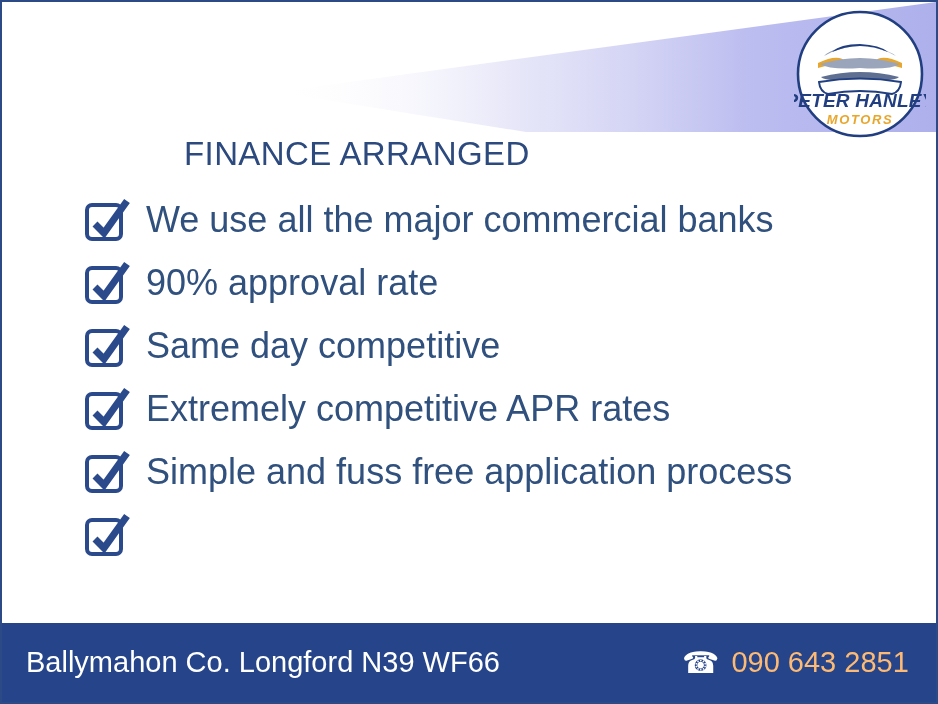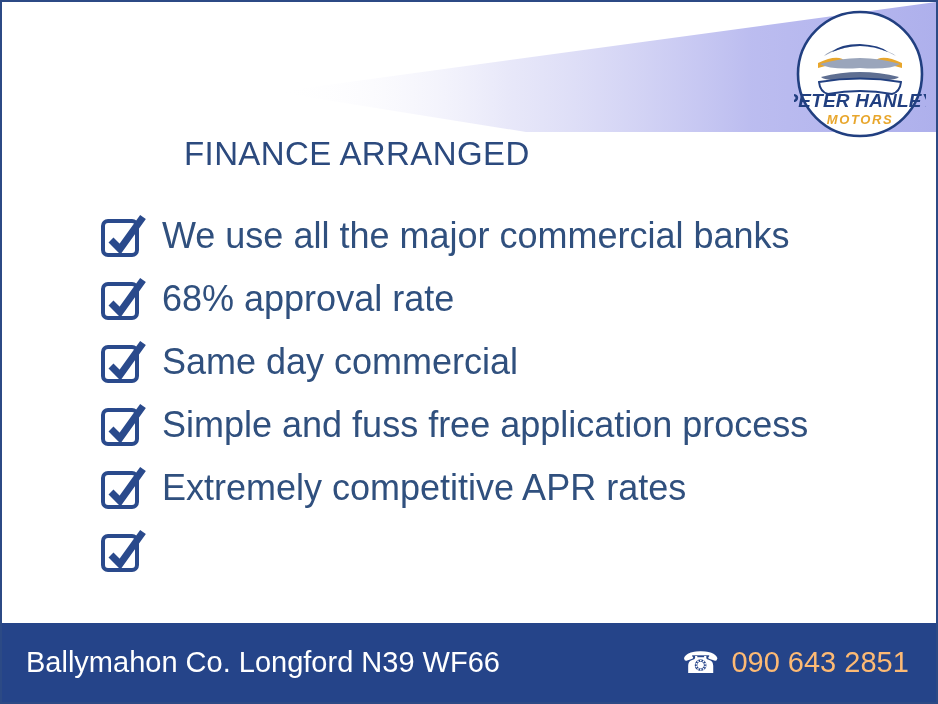--- a/index.html
+++ b/index.html
@@ -57,21 +57,21 @@
     white-space: nowrap;
     margin-left: 36px;
   }
 
   
   .feature-list {
     position: absolute;
     left: 80px;
     top: 186px;
     z-index: 2;
-    margin: 16px;
+    margin: 0;
     padding: 0;
     list-style: none;
   }
   .feature-item {
     display: flex;
     align-items: center;
     height: 63px;
   }
   .check-icon {
     flex: 0 0 auto;
@@ -179,51 +179,51 @@
       <span class="feature-text">We use all the major commercial banks</span>
     </li>
 
     <li class="feature-item">
       <span class="check-icon">
         <svg viewBox="0 0 50 50" xmlns="http://www.w3.org/2000/svg">
           <rect x="5" y="10" width="34" height="34" rx="5" ry="5" fill="none" stroke="#2a4a8c" stroke-width="4"></rect>
           <path d="M13 29 L22 38 L45 6" fill="none" stroke="#2a4a8c" stroke-width="7" stroke-linecap="butt" stroke-linejoin="miter"></path>
         </svg>
       </span>
-      <span class="feature-text">68% approval rate</span>
-    </li>
-
-    <li class="feature-item">
-      <span class="check-icon">
-        <svg viewBox="0 0 50 50" xmlns="http://www.w3.org/2000/svg">
-          <rect x="5" y="10" width="34" height="34" rx="5" ry="5" fill="none" stroke="#2a4a8c" stroke-width="4"></rect>
-          <path d="M13 29 L22 38 L45 6" fill="none" stroke="#2a4a8c" stroke-width="7" stroke-linecap="butt" stroke-linejoin="miter"></path>
-        </svg>
-      </span>
-      <span class="feature-text">Same day commercial</span>
+      <span class="feature-text">90% approval rate</span>
+    </li>
+
+    <li class="feature-item">
+      <span class="check-icon">
+        <svg viewBox="0 0 50 50" xmlns="http://www.w3.org/2000/svg">
+          <rect x="5" y="10" width="34" height="34" rx="5" ry="5" fill="none" stroke="#2a4a8c" stroke-width="4"></rect>
+          <path d="M13 29 L22 38 L45 6" fill="none" stroke="#2a4a8c" stroke-width="7" stroke-linecap="butt" stroke-linejoin="miter"></path>
+        </svg>
+      </span>
+      <span class="feature-text">Same day competitive</span>
+    </li>
+
+    <li class="feature-item">
+      <span class="check-icon">
+        <svg viewBox="0 0 50 50" xmlns="http://www.w3.org/2000/svg">
+          <rect x="5" y="10" width="34" height="34" rx="5" ry="5" fill="none" stroke="#2a4a8c" stroke-width="4"></rect>
+          <path d="M13 29 L22 38 L45 6" fill="none" stroke="#2a4a8c" stroke-width="7" stroke-linecap="butt" stroke-linejoin="miter"></path>
+        </svg>
+      </span>
+      <span class="feature-text">Extremely competitive APR rates</span>
     </li>
 
     <li class="feature-item">
       <span class="check-icon">
         <svg viewBox="0 0 50 50" xmlns="http://www.w3.org/2000/svg">
           <rect x="5" y="10" width="34" height="34" rx="5" ry="5" fill="none" stroke="#2a4a8c" stroke-width="4"></rect>
           <path d="M13 29 L22 38 L45 6" fill="none" stroke="#2a4a8c" stroke-width="7" stroke-linecap="butt" stroke-linejoin="miter"></path>
         </svg>
       </span>
       <span class="feature-text">Simple and fuss free application process</span>
-    </li>
-
-    <li class="feature-item">
-      <span class="check-icon">
-        <svg viewBox="0 0 50 50" xmlns="http://www.w3.org/2000/svg">
-          <rect x="5" y="10" width="34" height="34" rx="5" ry="5" fill="none" stroke="#2a4a8c" stroke-width="4"></rect>
-          <path d="M13 29 L22 38 L45 6" fill="none" stroke="#2a4a8c" stroke-width="7" stroke-linecap="butt" stroke-linejoin="miter"></path>
-        </svg>
-      </span>
-      <span class="feature-text">Extremely competitive APR rates</span>
     </li>
 
     <li class="feature-item">
       <span class="check-icon">
         <svg viewBox="0 0 50 50" xmlns="http://www.w3.org/2000/svg">
           <rect x="5" y="10" width="34" height="34" rx="5" ry="5" fill="none" stroke="#2a4a8c" stroke-width="4"></rect>
           <path d="M13 29 L22 38 L45 6" fill="none" stroke="#2a4a8c" stroke-width="7" stroke-linecap="butt" stroke-linejoin="miter"></path>
         </svg>
       </span>
     </li>

